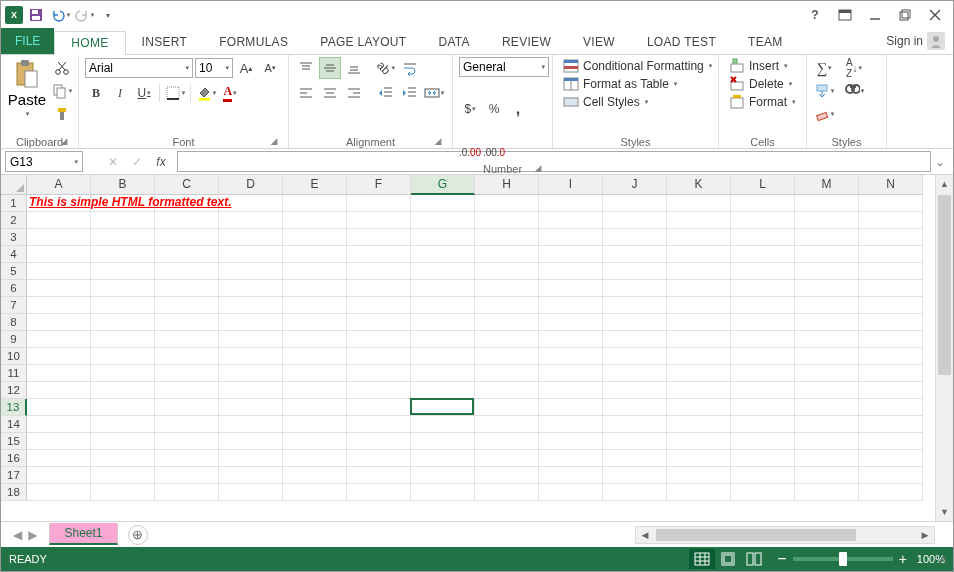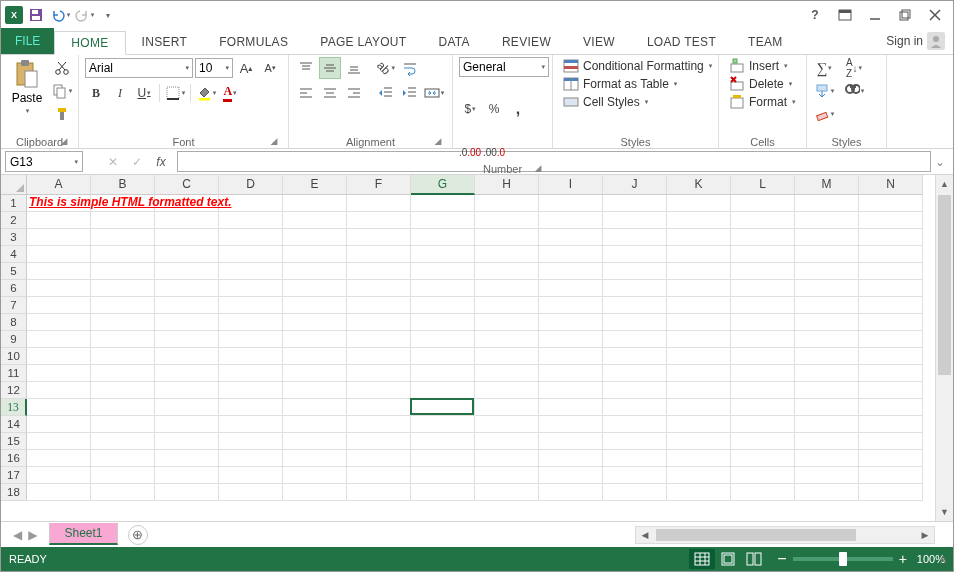--- a/index.html
+++ b/index.html
@@ -48,21 +48,21 @@
   
   
   .grid-area { position: relative; height: 346px; background:#fff; overflow:hidden;}
   .corner { position:absolute; left:0; top:0; width:26px; height:20px; background:#f0f0f0; border-right:1px solid #ccc; border-bottom:1px solid #ccc;}
   .corner::after { content:""; position:absolute; right:2px; bottom:2px; width:0; height:0; border-left:8px solid transparent; border-bottom:8px solid #b7b7b7;}
   .colheads { position:absolute; left:26px; top:0; right:18px; height:20px; display:flex;}
   .colhead { width:64px; text-align:center; background:#f0f0f0; border-right:1px solid #dcdcdc; border-bottom:1px solid #ccc; color:#444; font-size:12px; line-height:19px; cursor:pointer;}
   .colhead.sel { background:#dfeadf; border-bottom: 2px solid #217346; color:#217346;}
   .rowheads { position:absolute; left:0; top:20px; bottom:0; width:26px;}
   .rowhead { height:17px; background:#f0f0f0; border-right:1px solid #ccc; border-bottom:1px solid #dcdcdc; text-align:center; color:#444; font-size:11.5px; line-height:16px; cursor:pointer;}
-  .rowhead.sel { background:#dfeadf; border-right:2px solid #217346; color:#217346;font-family:Liberation Serif, serif;}
+  .rowhead.sel { background:#dfeadf; border-right:2px solid #217346; color:#217346;}
   .cells { position:absolute; left:26px; top:20px; right:18px; bottom:0;}
   .row { height:17px; display:flex;}
   .cell { width:64px; border-right:1px solid #e0e0e0; border-bottom:1px solid #e0e0e0; font-size:12px; padding:0 2px; overflow:visible; white-space:nowrap;}
   .active-cell-border { position:absolute; border:2px solid #217346; pointer-events:none;}
   .vscroll { position:absolute; right:0; top:0; bottom:0; width:18px; background:#f0f0f0; border-left:1px solid #dcdcdc;}
   .vscroll .up, .vscroll .down { height:18px; text-align:center; color:#666; font-size:9px; line-height:18px; cursor:pointer;}
   .vscroll .thumb { position:absolute; left:2px; right:2px; top:20px; height:180px; background:#cdcdcd; border-radius:1px;}
   
   
   .sheetbar { height: 26px; background:#fff; border-top:1px solid #d4d4d4; display:flex; align-items:center;}
@@ -171,21 +171,21 @@
 <div class="ribbon">
 
   <div class="group" style="width:78px;">
     <div class="group-content">
       <div class="big-btn">
         <svg width="26" height="30" viewBox="0 0 26 30">
             <rect x="3" y="4" width="16" height="22" fill="#d9b36c" stroke="#a0802f"></rect>
             <rect x="7" y="1" width="8" height="6" rx="1" fill="#888"></rect>
             <rect x="11" y="12" width="12" height="16" fill="#fff" stroke="#888"></rect>
           </svg>
-        <span style="font-size:12px;">Paste</span>
+        <span style="font-size:15px;">Paste</span>
         <span class="dd">▾</span>
       </div>
       <div class="vstack">
         <div class="mini">
             <svg class="icon-sq" viewBox="0 0 16 16">
               <circle cx="4" cy="12" r="2.3" fill="none" stroke="#333"></circle>
               <circle cx="12" cy="12" r="2.3" fill="none" stroke="#333"></circle>
               <line x1="5" y1="10" x2="12" y2="2" stroke="#333"></line>
               <line x1="11" y1="10" x2="4" y2="2" stroke="#333"></line>
             </svg>

